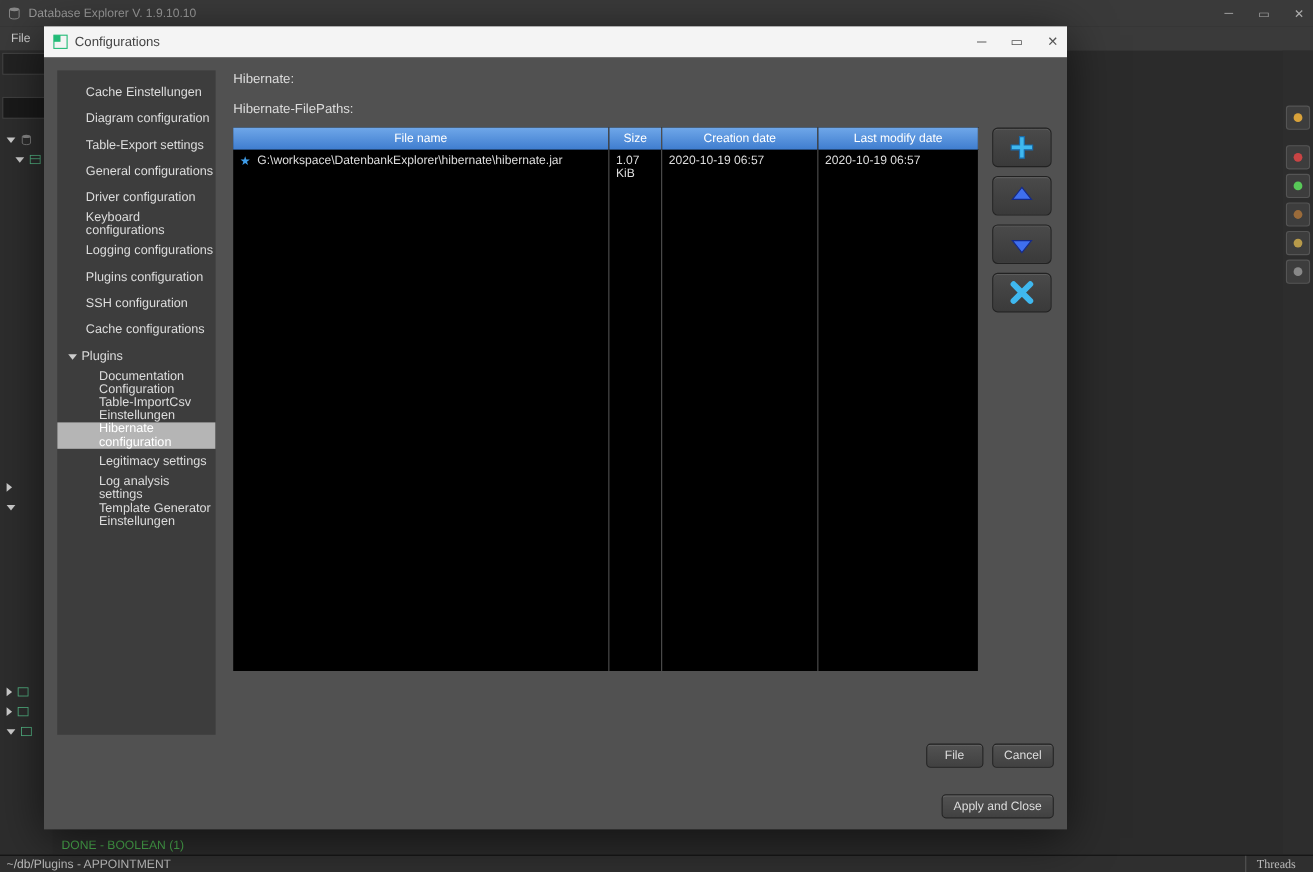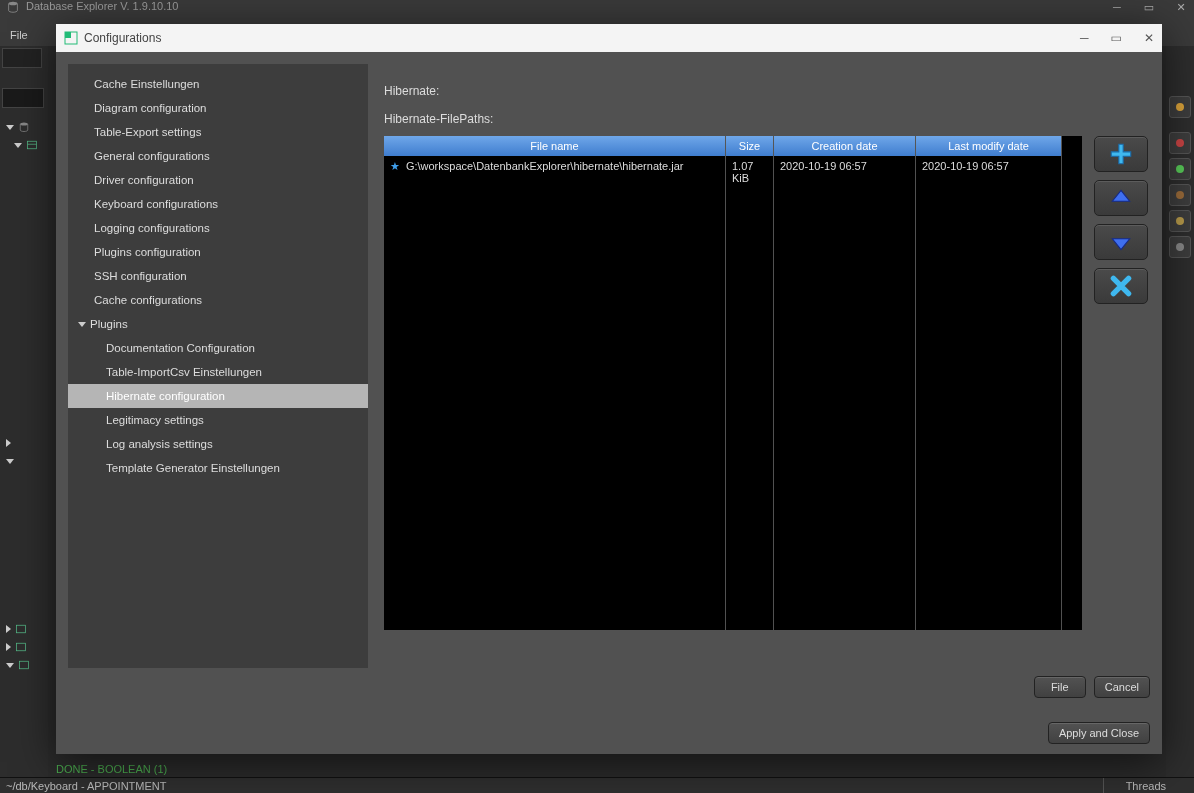--- a/index.html
+++ b/index.html
@@ -1,62 +1,62 @@
 <!DOCTYPE html>
 <html><head>
 <meta charset="utf-8">
 <style>
 * { margin:0; padding:0; box-sizing:border-box; font-family:"Segoe UI",Tahoma,sans-serif; }
 html,body { width:1194px; height:793px; overflow:hidden; background:#000; color:#c8c8c8; font-size:12px; }
 
 
 .main-window { position:absolute; inset:0; background:#2b2b2b; }
-.main-titlebar { height:24px; background:#3a3a3a; display:flex; align-items:flex-start; padding:0 6px; color:#9a9a9a; font-size:11px; }
+.main-titlebar { height:24px; background:#3a3a3a; display:flex; align-items:center; padding:0 6px; color:#9a9a9a; font-size:11px; }
 .main-titlebar .icon { width:14px; height:14px; margin-right:6px; }
 .main-titlebar .title { flex:1; }
 .win-btns { display:flex; gap:18px; align-items:center; }
 .win-btn { width:14px; height:14px; display:flex; align-items:center; justify-content:center; color:#aaa; font-size:11px; cursor:pointer; }
 
 .menubar { height:22px; background:#3a3a3a; display:flex; align-items:center; padding:0 10px; font-size:11px; color:#ccc; }
 .menubar span { margin-right:14px; cursor:pointer; }
 .left-strip { position:absolute; top:46px; left:0; width:48px; bottom:16px; background:#2d2d2d; }
 .right-strip { position:absolute; top:46px; right:0; width:28px; bottom:16px; background:#2d2d2d; }
 .right-strip .iconbtn { width:22px; height:22px; margin:4px auto; background:#3d3d3d; border:1px solid #555; border-radius:3px; display:flex; align-items:center; justify-content:center; }
 .right-strip .dot { width:8px; height:8px; border-radius:50%; }
 
 .tree-area { position:absolute; top:90px; left:6px; width:40px; bottom:30px; color:#ccc; font-size:10px; }
 .tree-area .row { display:flex; align-items:center; gap:4px; height:18px; }
 .tree-area .dbicon { width:12px; height:12px; }
 
 .bottom-text { position:absolute; bottom:18px; left:56px; color:#4caf50; font-size:11px; }
 
 .statusbar { position:absolute; bottom:0; left:0; right:0; height:16px; background:#2f2f2f; border-top:1px solid #111; display:flex; align-items:center; font-size:11px; color:#bbb; padding:0 6px; }
 .statusbar .spacer { flex:1; }
-.statusbar .cell { border-left:1px solid #555; padding:0 22px; height:100%; display:flex; align-items:center; }
-
-
-.dialog { position:absolute; left:56px; top:24px; width:1106px; height:730px; background:#515151; box-shadow:0 8px 40px rgba(0,0,0,.6); }
+.statusbar .cell { border-left:1px solid #555; padding:0 10px; height:100%; display:flex; align-items:center;font-family:Liberation Serif, serif; }
+
+
+.dialog { position:absolute; left:40px; top:24px; width:930px; height:730px; background:#515151; box-shadow:0 8px 40px rgba(0,0,0,.6); }
 .dlg-titlebar { height:28px; background:#f4f4f4; display:flex; align-items:center; padding:0 8px; color:#444; font-size:12px; }
 .dlg-titlebar .icon { width:14px; height:14px; margin-right:6px; }
 .dlg-winbtns { margin-left:auto; display:flex; gap:22px; color:#555; }
 .dlg-winbtns .wb { cursor:pointer; }
 
 .dlg-body { position:absolute; top:28px; left:0; right:0; bottom:0; display:flex; flex-direction:column; }
 .dlg-main { flex:1; display:flex; padding:12px 10px 0 12px; gap:16px; }
 
 
 .sidebar { width:300px; background:#3d3d3d; display:flex; flex-direction:column; padding:8px 0; overflow:hidden; }
 .side-item { height:24px; display:flex; align-items:center; padding-left:26px; font-size:11.5px; color:#ddd; cursor:pointer; }
 .side-group { height:24px; display:flex; align-items:center; padding-left:10px; font-size:11.5px; color:#ddd; cursor:pointer; gap:4px; }
 .side-sub { padding-left:38px; }
 .side-item.selected { background:#b5b5b5; color:#fff; }
 
 
 .content { flex:1; display:flex; flex-direction:column; }
-.content .hdr { font-size:12px; color:#ddd; margin-bottom:14px;margin-top:20px; }
+.content .hdr { font-size:12px; color:#ddd; margin-bottom:14px; }
 .content .sub { font-size:12px; color:#ddd; margin-bottom:10px; }
 
 .table-wrap { display:flex; gap:12px; }
 .grid { flex:1; background:#000000; display:flex; flex-direction:column; }
 .gridhead { display:flex; height:20px; }
 .gh { background:linear-gradient(#6fa7e9,#3f7dcf); color:#fff; font-size:11px; display:flex; align-items:center; justify-content:center; border-right:1px solid #555; }
 .gridbody { flex:1; display:flex; }
 .gc { border-right:1px solid #515151; font-size:11px; color:#ddd; padding:4px 6px; }
 .gc.fn { display:flex; align-items:flex-start; gap:6px; }
 .star { color:#3f9de9; font-size:11px; }
@@ -172,21 +172,21 @@
         <span class="dot" style="background:#b79a4a;"></span>
       </div>
     <div class="iconbtn">
         <span class="dot" style="background:#888;"></span>
       </div>
   </div>
 
   <div class="bottom-text">DONE - BOOLEAN (1)</div>
 
   <div class="statusbar">
-    <span>~/db/Keyboard - APPOINTMENT</span>
+    <span>~/db/Plugins - APPOINTMENT</span>
     <span class="spacer"></span>
     <span class="cell">Threads</span>
   </div>
 
   <div class="dialog">
     <div class="dlg-titlebar">
       <span class="icon">
         <svg viewBox="0 0 14 14">
             <rect x="1" y="1" width="12" height="12" fill="none" stroke="#2b7"></rect>
             <rect x="1" y="1" width="6" height="6" fill="#2b7"></rect>

